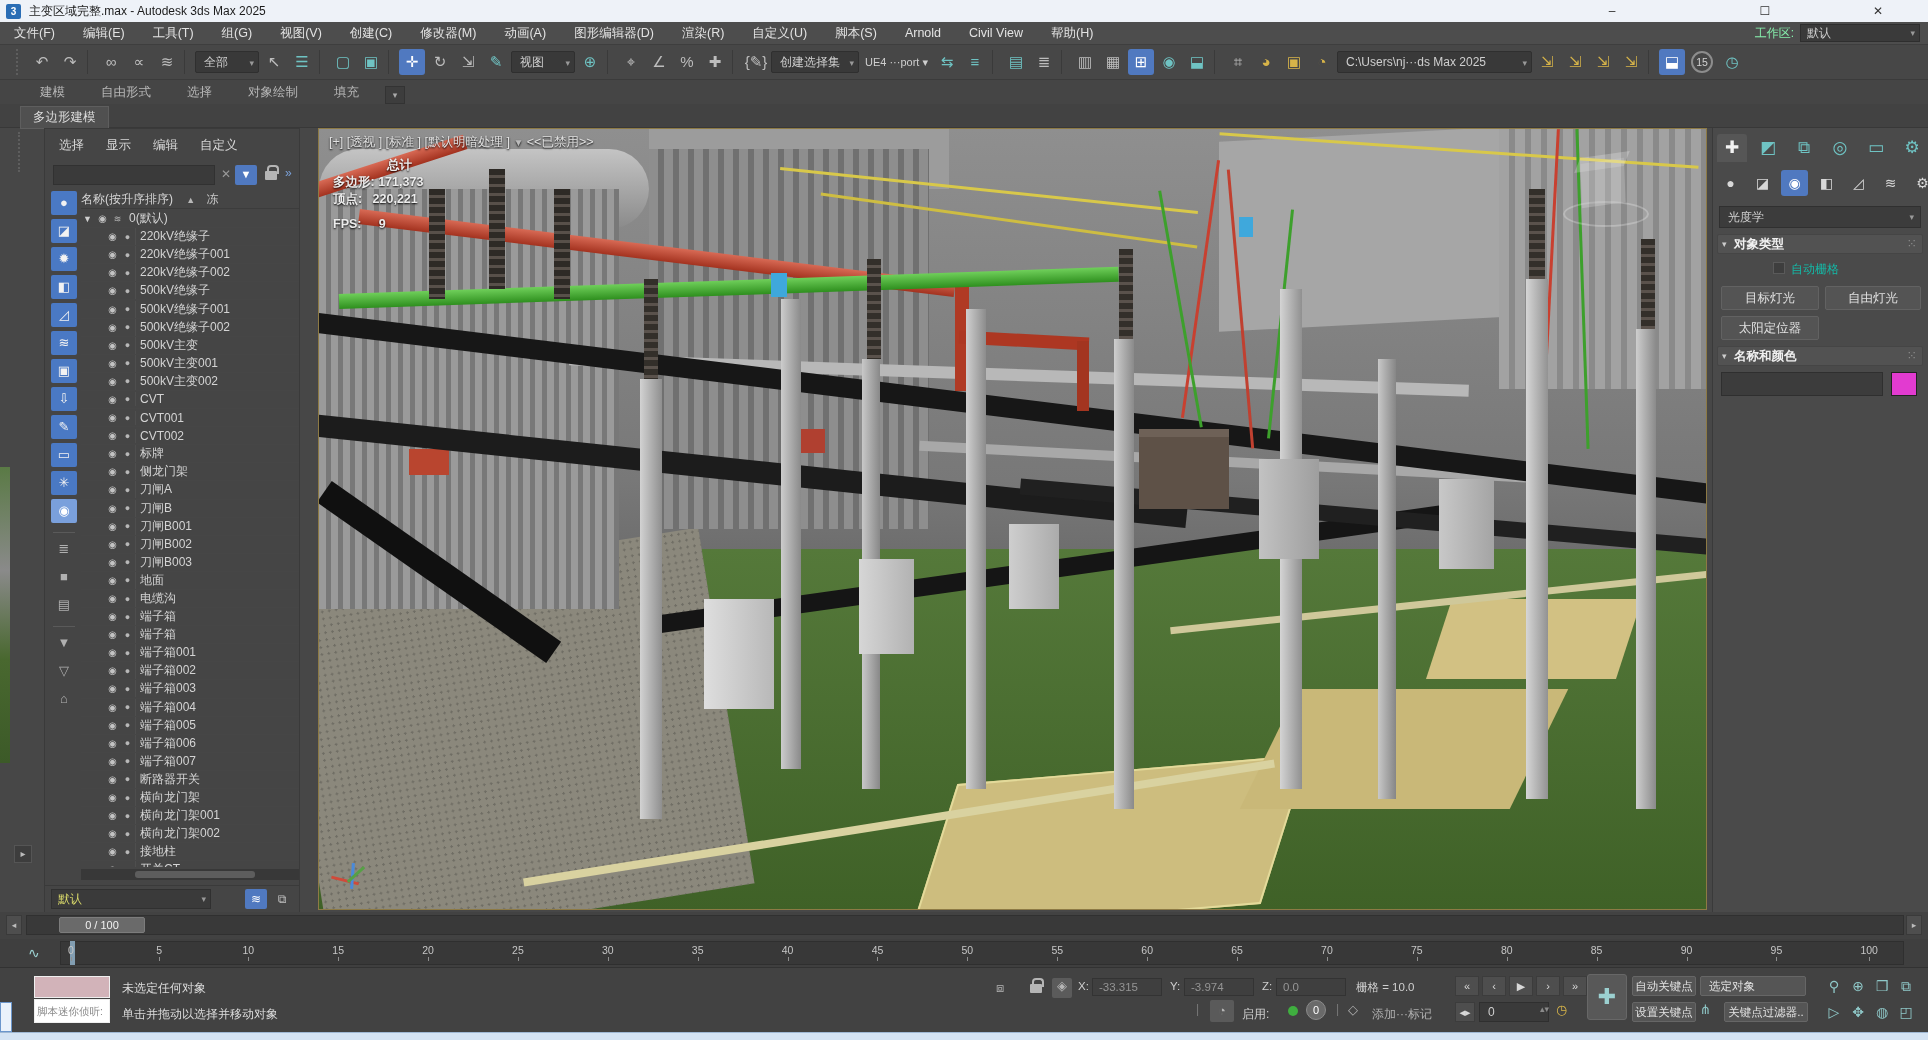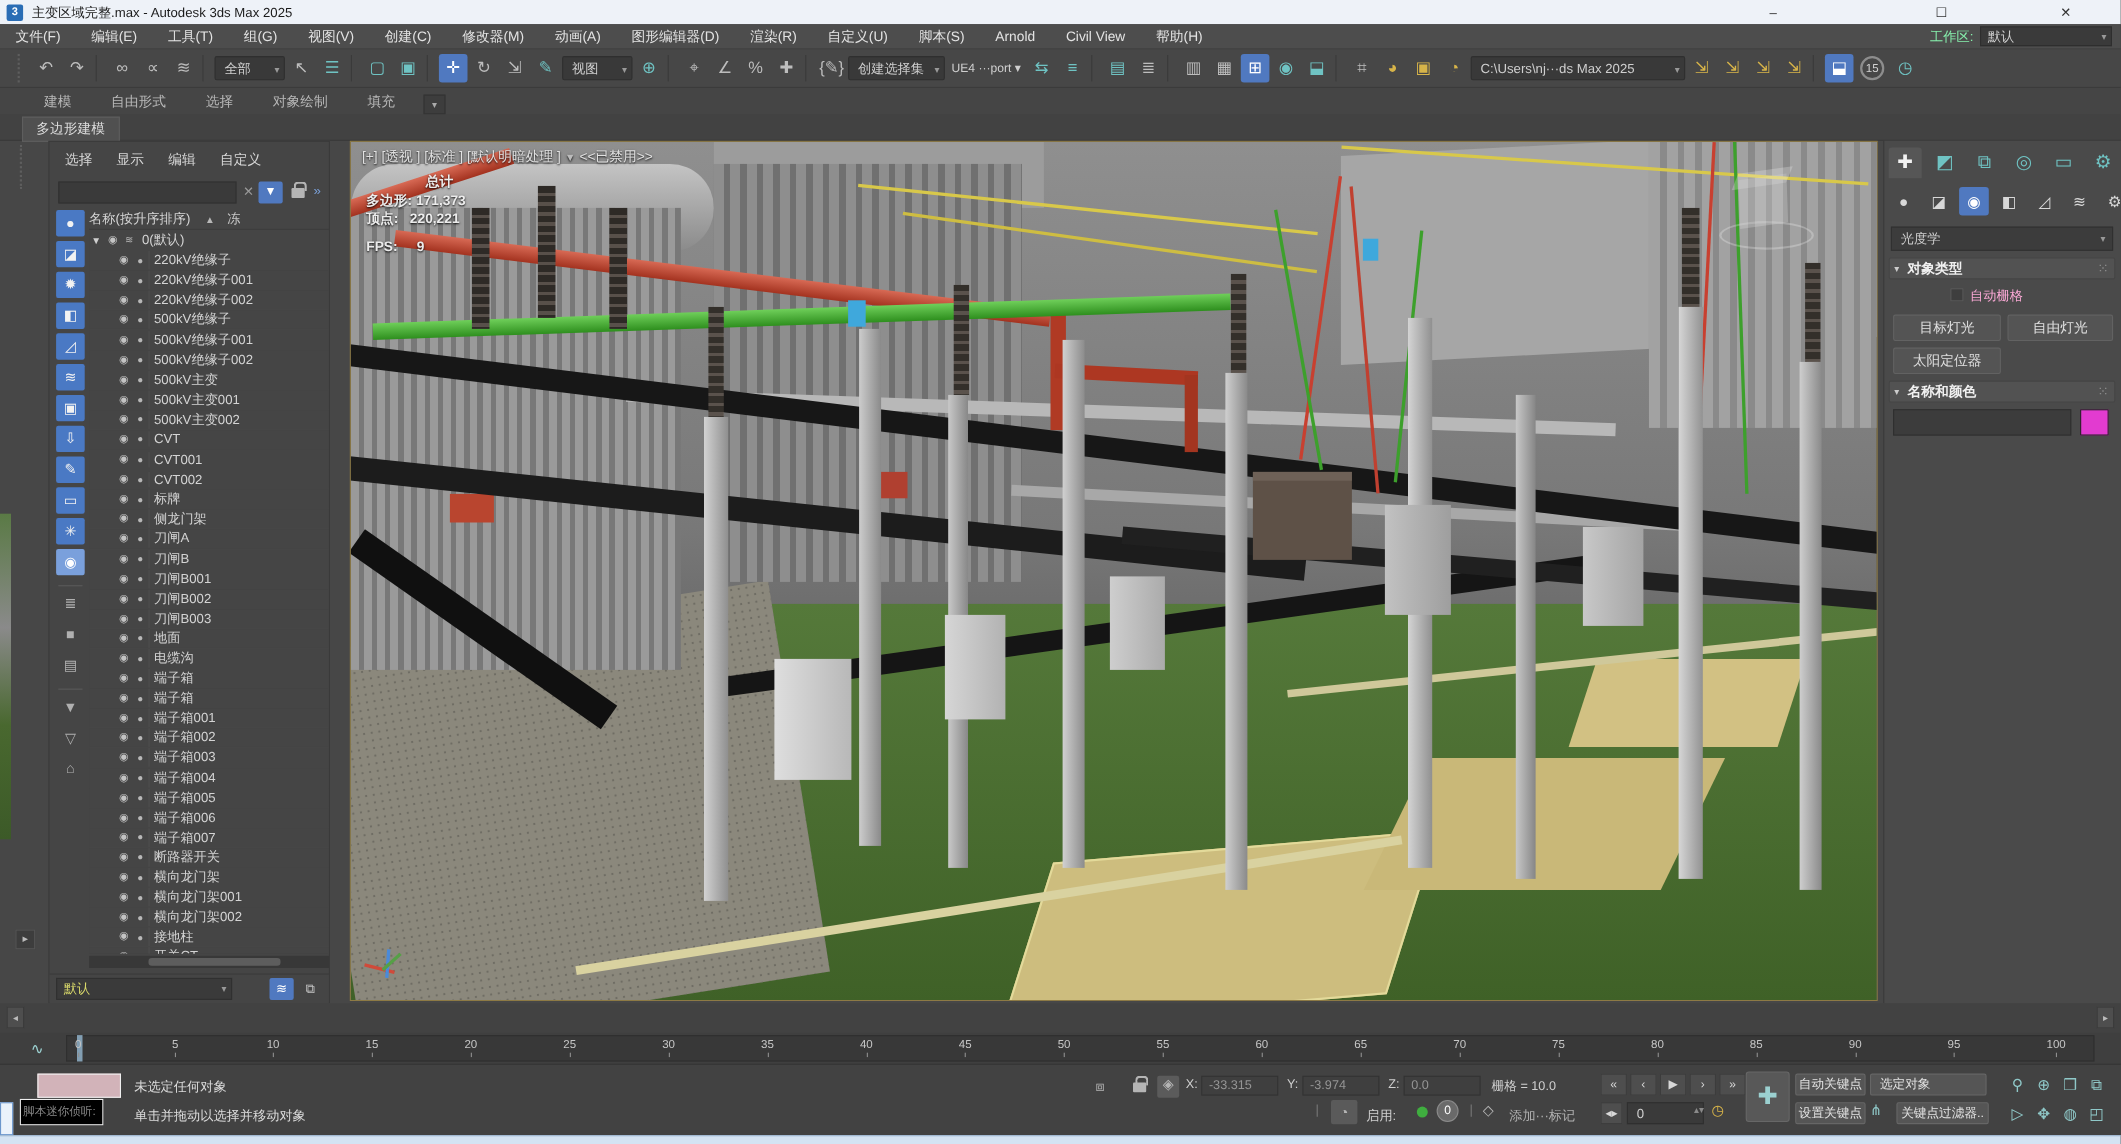--- a/index.html
+++ b/index.html
@@ -97,21 +97,21 @@
 .ruler{left:0;top:939px;width:1928px;height:29px;background:#3f3f3f;border-bottom:1px solid #323232}
 .rgroove{position:absolute;left:60px;top:2px;width:1844px;height:24px;background:#383838;border:1px solid #2f2f2f}
 .ticks{position:absolute;left:66px;top:5px;width:1812px;display:flex;justify-content:space-between}
 .tick{position:relative;font-size:10.5px;color:#c6c6c6;min-width:10px;text-align:center}
 .tick::after{content:"";position:absolute;left:50%;bottom:-5px;width:1px;height:4px;background:#8f8f8f}
 .frame0{position:absolute;left:70px;top:2px;width:5px;height:24px;background:#8fb0c8;opacity:.85}
 .curveico{position:absolute;left:28px;top:6px;color:#9bd0d0;font-size:14px}
 
 .status{left:0;top:968px;width:1928px;height:64px;background:#424242}
 .listener-top{position:absolute;left:34px;top:8px;width:76px;height:22px;background:#d2b3b9;border:1px solid #efefef}
-.listener-bot{position:absolute;left:18px;top:31px;width:76px;height:24px;background:#000000;border:1px solid #efefef;color:#8a8a8a;font-size:10.5px;line-height:23px;overflow:hidden;white-space:nowrap;padding-left:2px}
+.listener-bot{position:absolute;left:34px;top:31px;width:76px;height:24px;background:#ffffff;border:1px solid #efefef;color:#8a8a8a;font-size:10.5px;line-height:23px;overflow:hidden;white-space:nowrap;padding-left:2px}
 .prompt1{position:absolute;left:122px;top:12px;color:#dcdcdc}
 .prompt2{position:absolute;left:122px;top:38px;color:#dcdcdc}
 .sico{position:absolute;color:#b5b5b5;font-size:13px}
 .xyzl{position:absolute;top:12px;color:#cfcfcf;font-size:11.5px}
 .xyzf{position:absolute;top:10px;width:70px;height:18px;background:#3f3f3f;border:1px solid #333;color:#959595;font-size:11.5px;line-height:17px;padding-left:6px}
 .sbtn{position:absolute;height:20px;background:#555;border:1px solid #666;border-radius:2px;color:#e2e2e2;font-size:11.5px;text-align:center;line-height:18px}
 .pb{width:24px;height:20px;background:#4e4e4e;border:1px solid #3c3c3c;color:#d8d8d8;text-align:center;line-height:19px;font-size:11px;display:inline-block}
 .navico{position:absolute;width:24px;height:20px;color:#8fc8c8;font-size:14px;text-align:center;line-height:20px}
 .bigkey{position:absolute;left:1587px;top:6px;width:40px;height:46px;background:#585858;border:1px solid #676767;border-radius:3px;color:#9bd0d0;font-size:22px;text-align:center;line-height:44px}
 .badge0{position:absolute;left:1306px;top:32px;width:20px;height:20px;border-radius:50%;background:#6a6a6a;border:1px solid #8a8a8a;color:#fff;font-size:11px;text-align:center;line-height:19px}
@@ -587,31 +587,34 @@
       <span class="ccat">◪</span>
       <span class="ccat act">◉</span>
       <span class="ccat">◧</span>
       <span class="ccat">◿</span>
       <span class="ccat">≋</span>
       <span class="ccat">⚙</span>
     </div>
   <div class="cdd">光度学</div>
   <div class="roll" style="top:106px">对象类型</div>
   <div class="cb" style="left:60px;top:134px"></div>
-  <span class="s" style="left:78px;top:133px;color:#f9a8d4">自动栅格</span>
+  <span class="s" style="left:78px;top:133px;color:#14b8a6">自动栅格</span>
   <div class="cbtn" style="left:8px;top:158px;width:98px">目标灯光</div>
   <div class="cbtn" style="left:112px;top:158px;width:96px">自由灯光</div>
   <div class="cbtn" style="left:8px;top:188px;width:98px">太阳定位器</div>
   <div class="roll" style="top:218px">名称和颜色</div>
   <div class="namefield"></div>
   <div class="swatch" style="background:#e23bd0"></div>
 </div>
 
 <div class="s tslider">
   <div class="tarrow" style="left:6px">◂</div>
+  <div class="ttrack">
+    <div class="thandle">0 / 100</div>
+  </div>
   <div class="tarrow" style="left:1906px">▸</div>
 </div>
 
 <div class="s ruler">
   <span class="curveico">∿</span>
   <div class="rgroove"></div>
   <div class="frame0"></div>
   <div class="ticks">
 
   <span class="tick">0</span>

